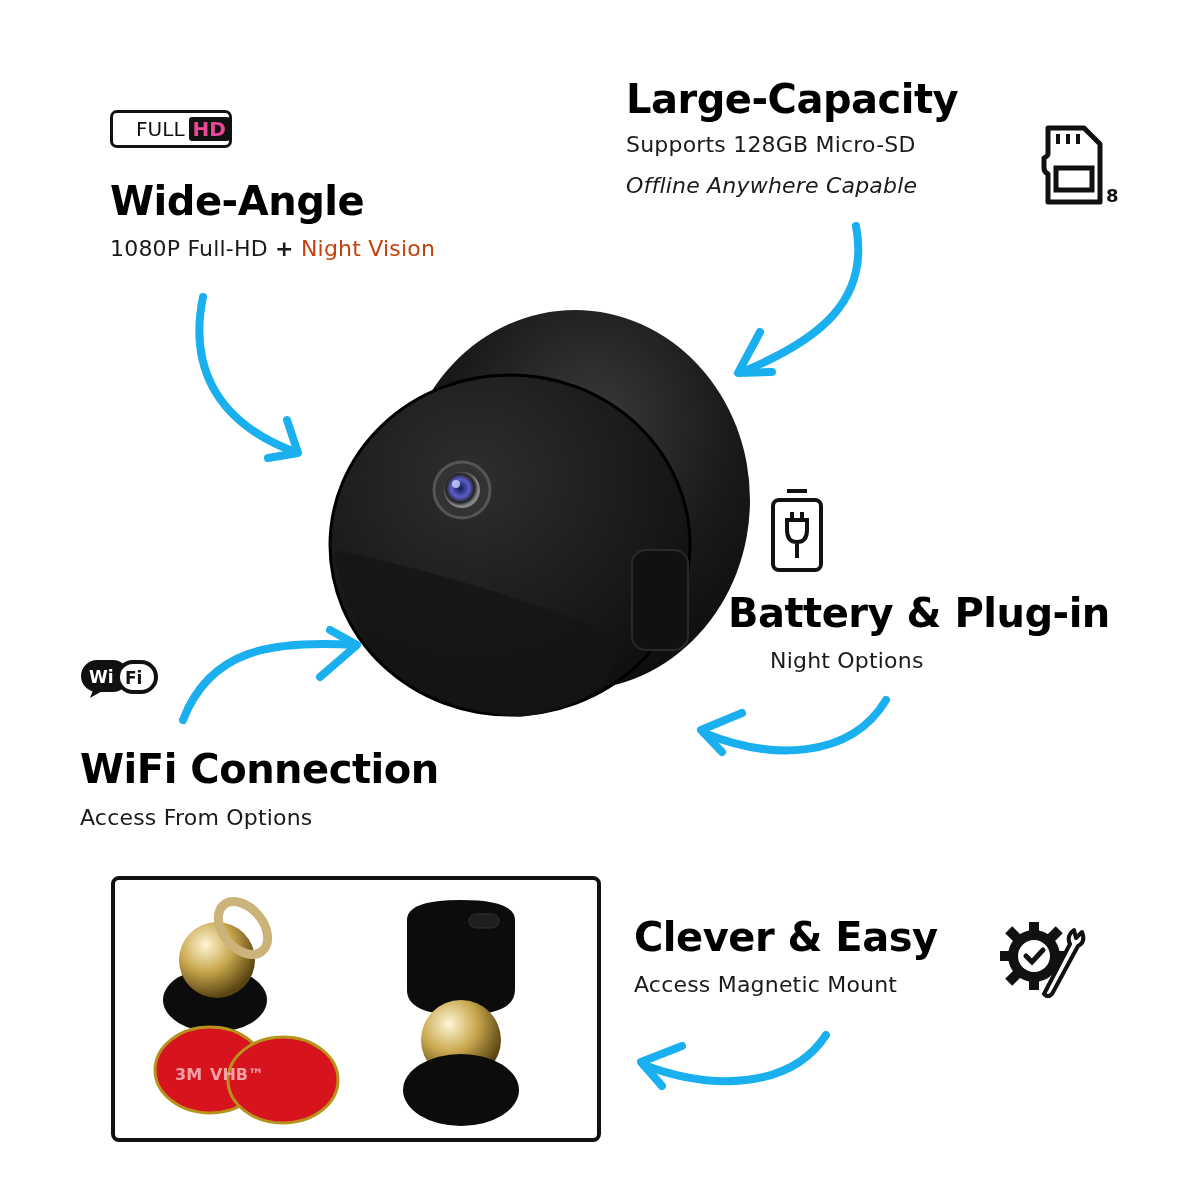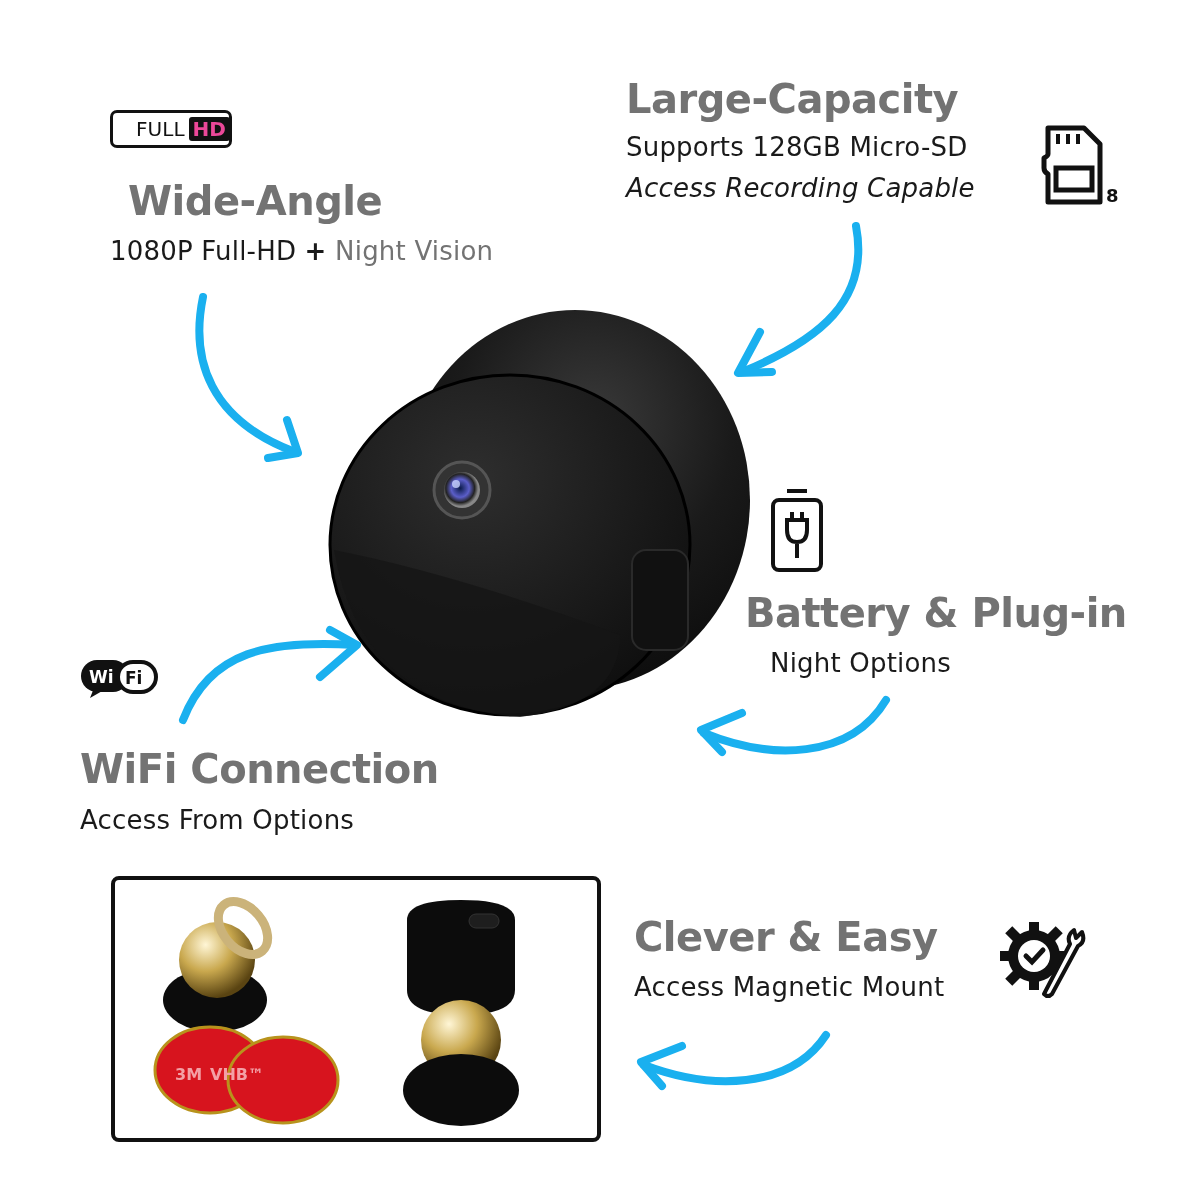--- a/index.html
+++ b/index.html
@@ -1,46 +1,46 @@
 <!DOCTYPE html>
 <html><head>
 <meta charset="utf-8">
 <style>
   html, body { margin:0; padding:0; background:#ffffff; }
   body { width:1200px; height:1179px; position:relative; overflow:hidden;
          font-family:"DejaVu Sans", "Liberation Sans", sans-serif; color:#111; }
   .abs { position:absolute; }
-  .title { font-weight:bold; font-size:40px; letter-spacing:-0.5px; color:#737373; white-space:nowrap; }
-  .sub { font-size:26px; color:#1a1a1a; white-space:nowrap; letter-spacing:0.2px; }
+  .title { font-weight:bold; font-size:40px; letter-spacing:-0.5px; color:#000000; white-space:nowrap; }
+  .sub { font-size:22px; color:#1a1a1a; white-space:nowrap; letter-spacing:0.2px; }
   .sub.italic { font-style:italic; }
   .fullhd { left:110px; top:110px; width:122px; height:38px; border:3px solid #111; border-radius:7px;
             box-sizing:border-box; display:flex; align-items:center; justify-content:center; gap:4px; font-size:20px;padding-left:24px; }
   .fullhd .hd { background:#111; color:#ec4899; font-weight:bold; padding:0 4px; border-radius:3px; line-height:24px; }
   .wifi-badge { left:80px; top:658px; width:78px; height:40px; }
   svg { display:block; }
   .mount-box { left:111px; top:876px; width:490px; height:266px; border:4px solid #111; border-radius:8px;
                box-sizing:border-box; background:#fff; overflow:hidden; }
 </style>
 </head>
 <body>
 
 <div class="abs fullhd">
   <span>FULL</span>
   <span class="hd">HD</span>
 </div>
-<div class="abs title" style="left:110px; top:178px;margin-left:18px;">Wide-Angle</div>
+<div class="abs title" style="left:110px; top:178px;">Wide-Angle</div>
 <div class="abs sub" style="left:110px; top:236px;">
   <span>1080P Full-HD</span>
   <b>+</b>
-  <span style="color:#737373">Night Vision</span>
+  <span style="color:#c2410c">Night Vision</span>
 </div>
 
 <div class="abs title" style="left:626px; top:76px;">Large-Capacity</div>
 <div class="abs sub" style="left:626px; top:132px;">Supports 128GB Micro-SD</div>
-<div class="abs sub italic" style="left:626px; top:173px;">Access Recording Capable</div>
+<div class="abs sub italic" style="left:626px; top:173px;">Offline Anywhere Capable</div>
 <div class="abs" style="left:1040px; top:124px;">
   <svg width="82" height="82" viewBox="0 0 82 82">
     <path d="M8 4 H44 L60 20 V78 H8 V50 Q4 48 4 44 V34 Q8 32 8 30 Z" fill="none" stroke="#111" stroke-width="5" stroke-linejoin="round"></path>
     <line x1="18" y1="10" x2="18" y2="20" stroke="#111" stroke-width="4"></line>
     <line x1="28" y1="10" x2="28" y2="20" stroke="#111" stroke-width="4"></line>
     <line x1="38" y1="10" x2="38" y2="20" stroke="#111" stroke-width="4"></line>
     <rect x="16" y="44" width="36" height="22" fill="none" stroke="#111" stroke-width="5"></rect>
     <text x="66" y="78" font-size="18" font-weight="bold" font-family="DejaVu Sans, sans-serif" fill="#111">8</text>
   </svg>
 </div>
@@ -94,21 +94,21 @@
   </svg>
 </div>
 
 <div class="abs" style="left:770px; top:488px;">
   <svg width="54" height="86" viewBox="0 0 54 86">
     <line x1="17" y1="3" x2="37" y2="3" stroke="#111" stroke-width="4"></line>
     <rect x="3" y="12" width="48" height="70" rx="6" fill="none" stroke="#111" stroke-width="4"></rect>
     <path d="M17 32 V42 Q17 54 27 54 Q37 54 37 42 V32 Z M22 24 V32 M32 24 V32 M27 54 V70" fill="none" stroke="#111" stroke-width="4"></path>
   </svg>
 </div>
-<div class="abs title" style="left:745px; top:590px;">Battery &amp; Plug-in</div>
+<div class="abs title" style="left:728px; top:590px;">Battery &amp; Plug-in</div>
 <div class="abs sub" style="left:770px; top:648px;">Night Options</div>
 
 <div class="abs wifi-badge">
   <svg width="78" height="42" viewBox="0 0 78 42">
     <rect x="1" y="2" width="48" height="32" rx="16" fill="#111"></rect>
     <path d="M14 30 L10 40 L24 32 Z" fill="#111"></path>
     <rect x="38" y="4" width="38" height="30" rx="15" fill="#fff" stroke="#111" stroke-width="4"></rect>
     <text x="9" y="25" font-size="17" font-weight="bold" fill="#fff" font-family="DejaVu Sans, sans-serif">Wi</text>
     <text x="45" y="26" font-size="17" font-weight="bold" fill="#111" font-family="DejaVu Sans, sans-serif">Fi</text>
   </svg>

